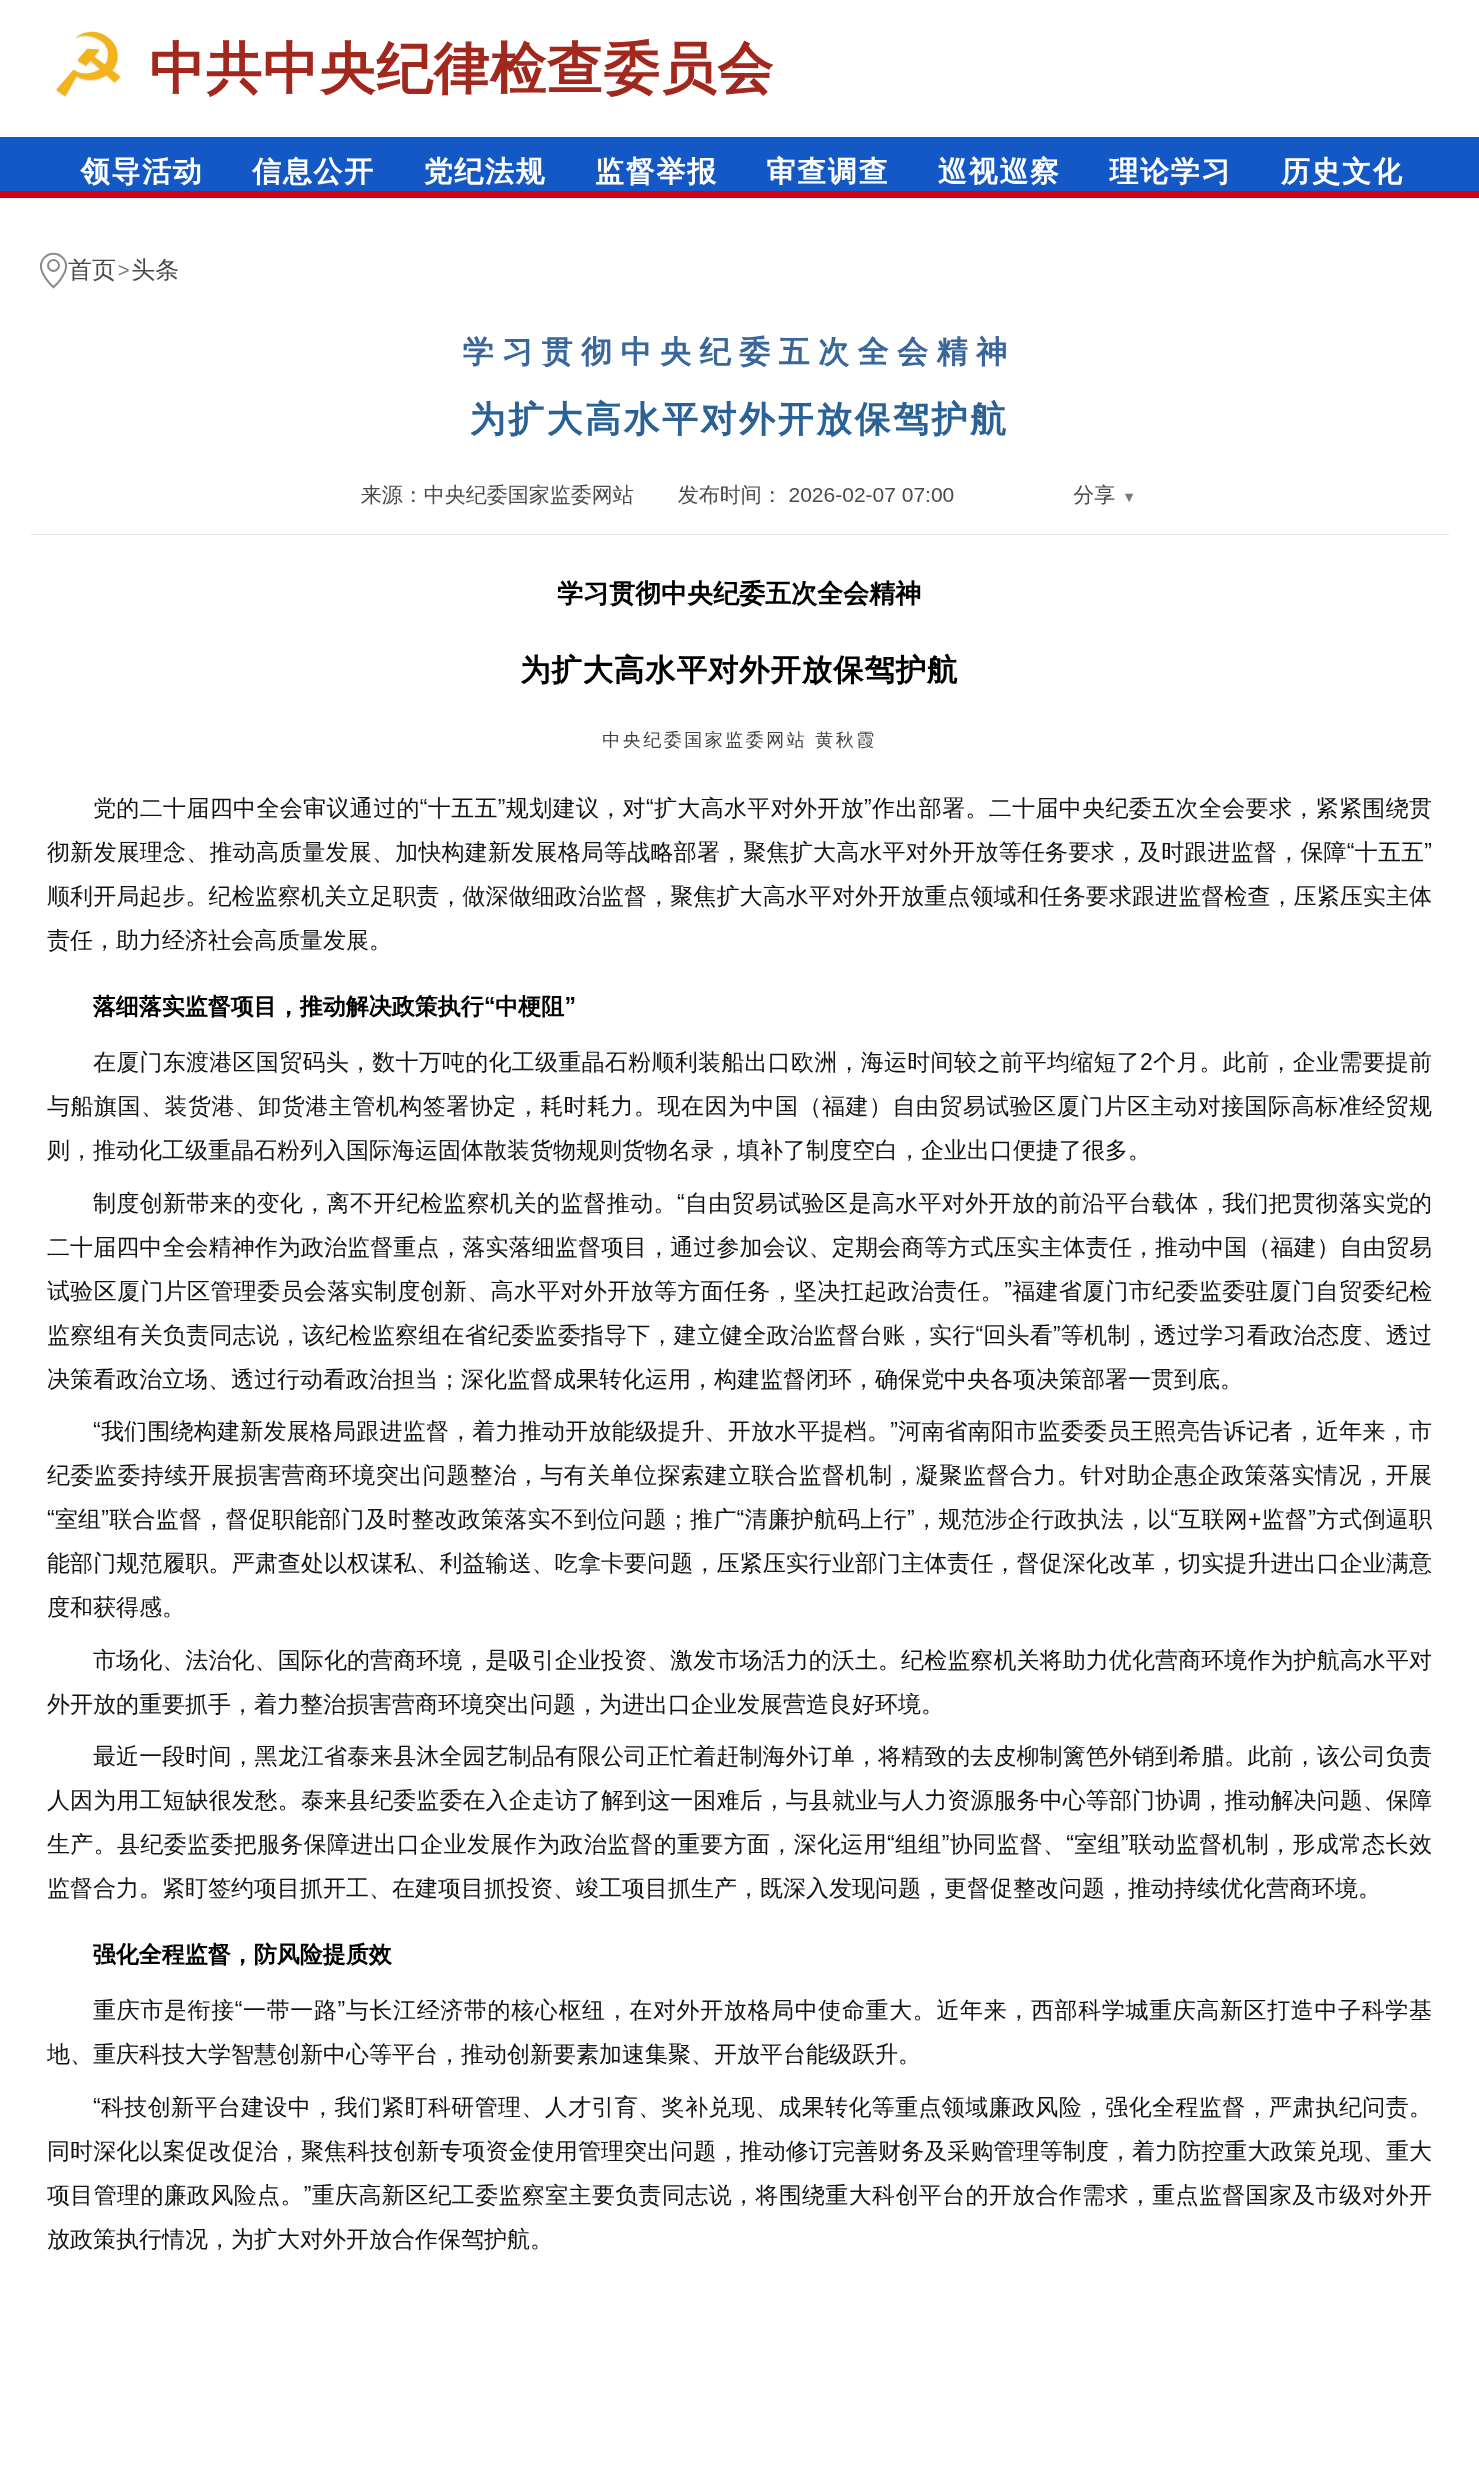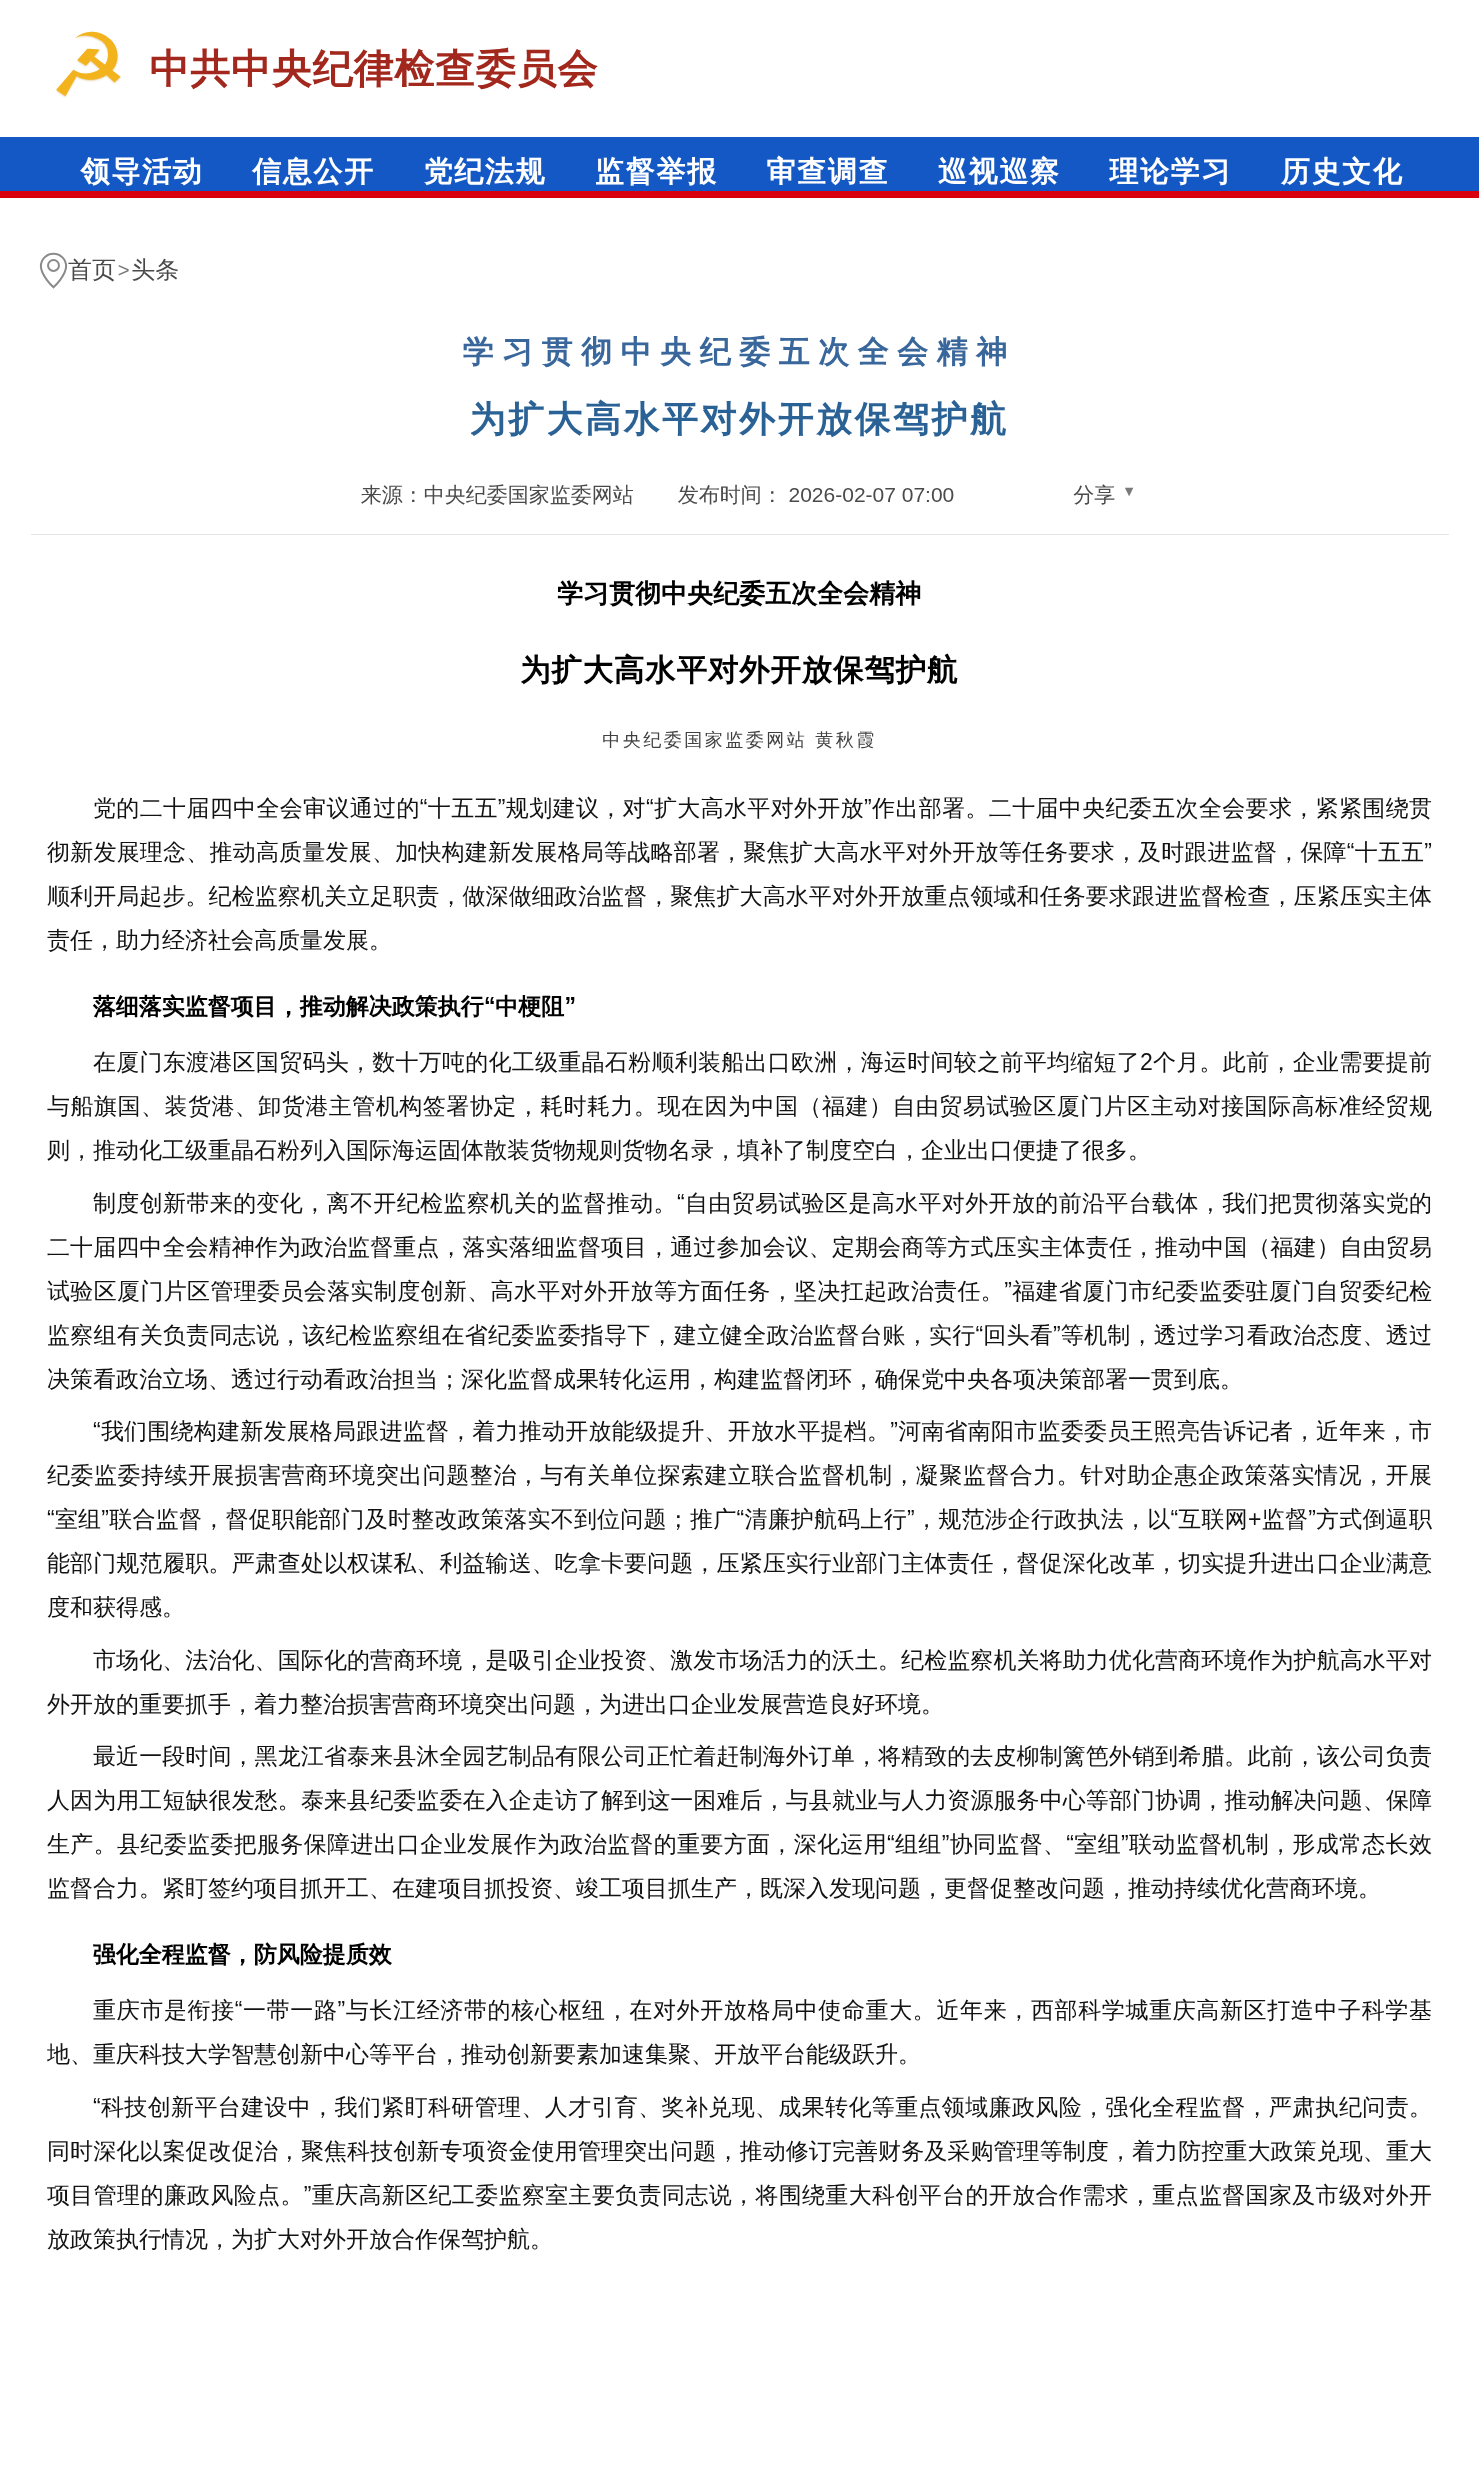--- a/index.html
+++ b/index.html
@@ -24,21 +24,21 @@
   .party-emblem{
     font-size:88px;
     line-height:1;
     color:#f2b31c;
     text-shadow:0 1.7px 1.7px rgba(180,120,0,.35);
     transform:translateY(-3.4px);
   }
   .org-title{
     font-family:Liberation Sans, sans-serif;
     font-weight:bold;
-    font-size:40px;
+    font-size:56px;
     color:#a2271c;
     letter-spacing:0.8px;
     white-space:nowrap;
   }
   .nat-emblem{ width:88px; height:103px; display:block; }
 
   
   .main-nav{
     height:54px;
     background:#1458c5;
@@ -94,21 +94,21 @@
     display:flex;
     justify-content:center;
     align-items:center;
     margin-left:18px;
   }
   .meta-source{ }
   .meta-time{ margin-left:44px; }
   .meta-share{
     margin-left:119px;
     display:inline-flex;
-    align-items:flex-start;
+    align-items:center;
     gap:6.8px;
     cursor:pointer;
     color:#4a4a4a;
   }
   .share-caret{ font-size:14.4px; color:#7a7a7a; transform:translateY(1.7px); }
   .head-divider{
     border:none;
     border-top:0.8px solid #e4e4e4;
     margin:25.4px 30.5px 0 30.5px;
   }

